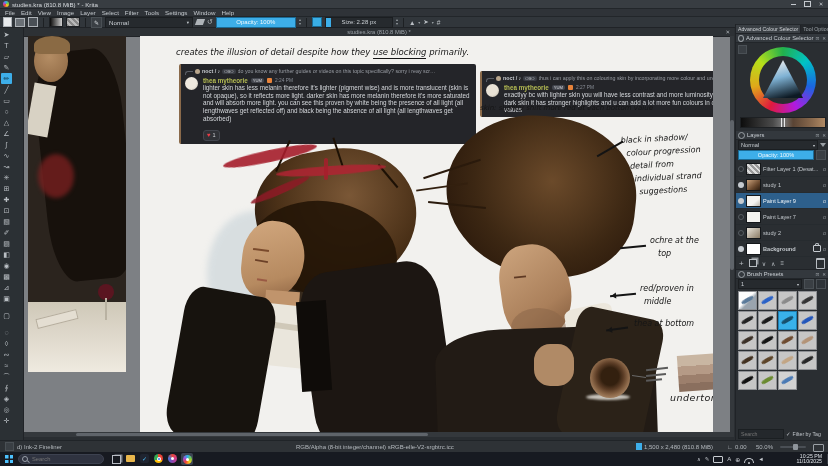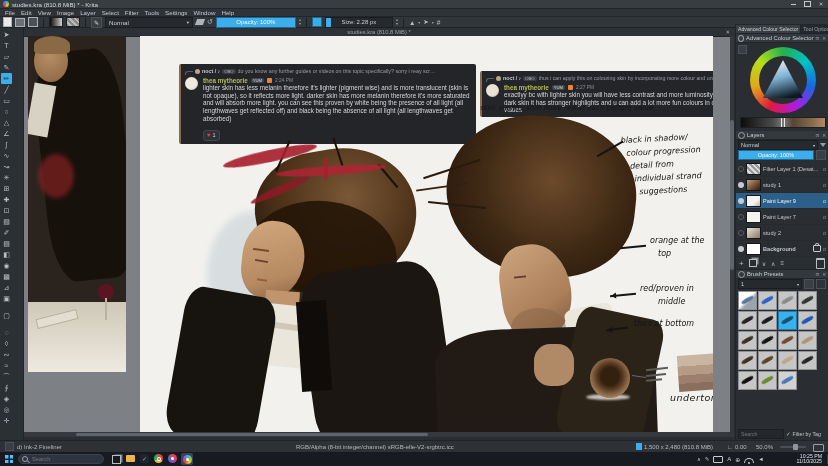--- a/index.html
+++ b/index.html
@@ -153,20 +153,23 @@
       <div class="abs" style="left:2px;top:48px;width:22px;height:52px;background:#d8d2c4;transform:rotate(10deg);"></div>
       <div class="abs" style="left:10px;top:118px;width:36px;height:44px;background:#7e2020;border-radius:50%;filter:blur(2px);opacity:.75;"></div>
       <div class="abs" style="left:0;top:266px;width:98px;height:70px;background:linear-gradient(#cfc8b8,#efeae0);"></div>
       <div class="abs" style="left:70px;top:248px;width:16px;height:16px;background:#5a1520;border-radius:50%;"></div>
       <div class="abs" style="left:77px;top:262px;width:2px;height:22px;background:#b9b2a2;"></div>
       <div class="abs" style="left:8px;top:278px;width:40px;height:8px;border:1px solid #b6ae9e;transform:rotate(-14deg);background:#e4ded2;"></div>
     </div>
 
     <div class="abs" style="left:116px;top:8px;width:573px;height:396px;background:#f2f1ee;overflow:hidden;">
 
+      <div class="abs hand" style="left:36px;top:11px;width:420px;font-size:8.5px;">
+        <span>creates the illusion of detail despite how they </span><span style="border-bottom:1px solid #141414;padding-bottom:1px;">use blocking</span><span> primarily.</span>
+      </div>
 
       <div class="abs" style="left:39px;top:28px;width:297px;background:#242529;border-left:2px solid #8a6a4a;border-radius:2px;padding:3px 5px 3px 4px;box-sizing:border-box;">
         <div class="f" style="gap:2px;height:8px;">
           <span style="width:7px;height:3px;border-left:1px solid #5a5e66;border-top:1px solid #5a5e66;border-top-left-radius:3px;margin-top:3px;"></span>
           <span style="width:5px;height:5px;border-radius:50%;background:#b9a68c;"></span>
           <span style="font-size:5.3px;font-weight:bold;color:#c9cdd2;white-space:nowrap;">noct / ♪</span>
           <span style="font-size:4.2px;background:#3a3d44;color:#b9bdc3;padding:0 2px;border-radius:2px;">OBO</span>
           <span style="font-size:5.3px;color:#9a9ea5;white-space:nowrap;overflow:hidden;text-overflow:ellipsis;flex:1;">do you know any further guides or videos on this topic specifically? sorry i reay scr…</span>
         </div>
         <div style="position:relative;margin-top:1px;">
@@ -255,28 +258,28 @@
       <div class="abs hand" style="left:482px;top:96px;font-size:8px;line-height:13px;transform:rotate(-3deg);">
         <span style="display:block;">black in shadow/</span>
         <span style="display:block;margin-left:5px;">colour progression</span>
         <span style="display:block;margin-left:8px;">detail from</span>
         <span style="display:block;margin-left:12px;">individual strand</span>
         <span style="display:block;margin-left:16px;">suggestions</span>
       </div>
 
       <div class="line" style="left:480px;top:210px;width:26px;transform:rotate(-6deg);"></div>
       <div class="abs hand" style="left:510px;top:198px;font-size:8px;line-height:13px;">
-        <span style="display:block;">orange at the</span>
+        <span style="display:block;">ochre at the</span>
         <span style="display:block;margin-left:8px;">top</span>
       </div>
 
       <div class="arrow" style="left:470px;top:258px;width:26px;transform:rotate(-5deg);"></div>
       <div class="abs hand" style="left:500px;top:246px;font-size:8px;line-height:13px;">
         <span style="display:block;">red/proven in</span>
-        <span style="display:block;margin-left:18px;">middle</span>
+        <span style="display:block;margin-left:4px;">middle</span>
       </div>
 
       <div class="arrow" style="left:466px;top:292px;width:22px;transform:rotate(-8deg);"></div>
       <div class="abs hand" style="left:494px;top:283px;font-size:8px;">thea at bottom</div>
 
       <div class="abs" style="left:446px;top:358px;width:44px;height:6px;background:#c9c5bd;border-radius:50%;filter:blur(1px);"></div>
       <div class="abs" style="left:450px;top:322px;width:40px;height:40px;border-radius:50%;background:radial-gradient(circle at 50% 46%,#33200f 0 30%,#5c3d26 46%,#8a6647 62%,#a58262 74%,#6b4f38 100%);"></div>
       <div class="line" style="left:492px;top:340px;width:14px;background:#6a6a6a;height:1px;transform:rotate(8deg);"></div>
       <div class="abs" style="left:506px;top:332px;">
         <div style="width:22px;height:1.5px;background:#5a5a5a;transform:rotate(-6deg);margin-bottom:4px;"></div>

